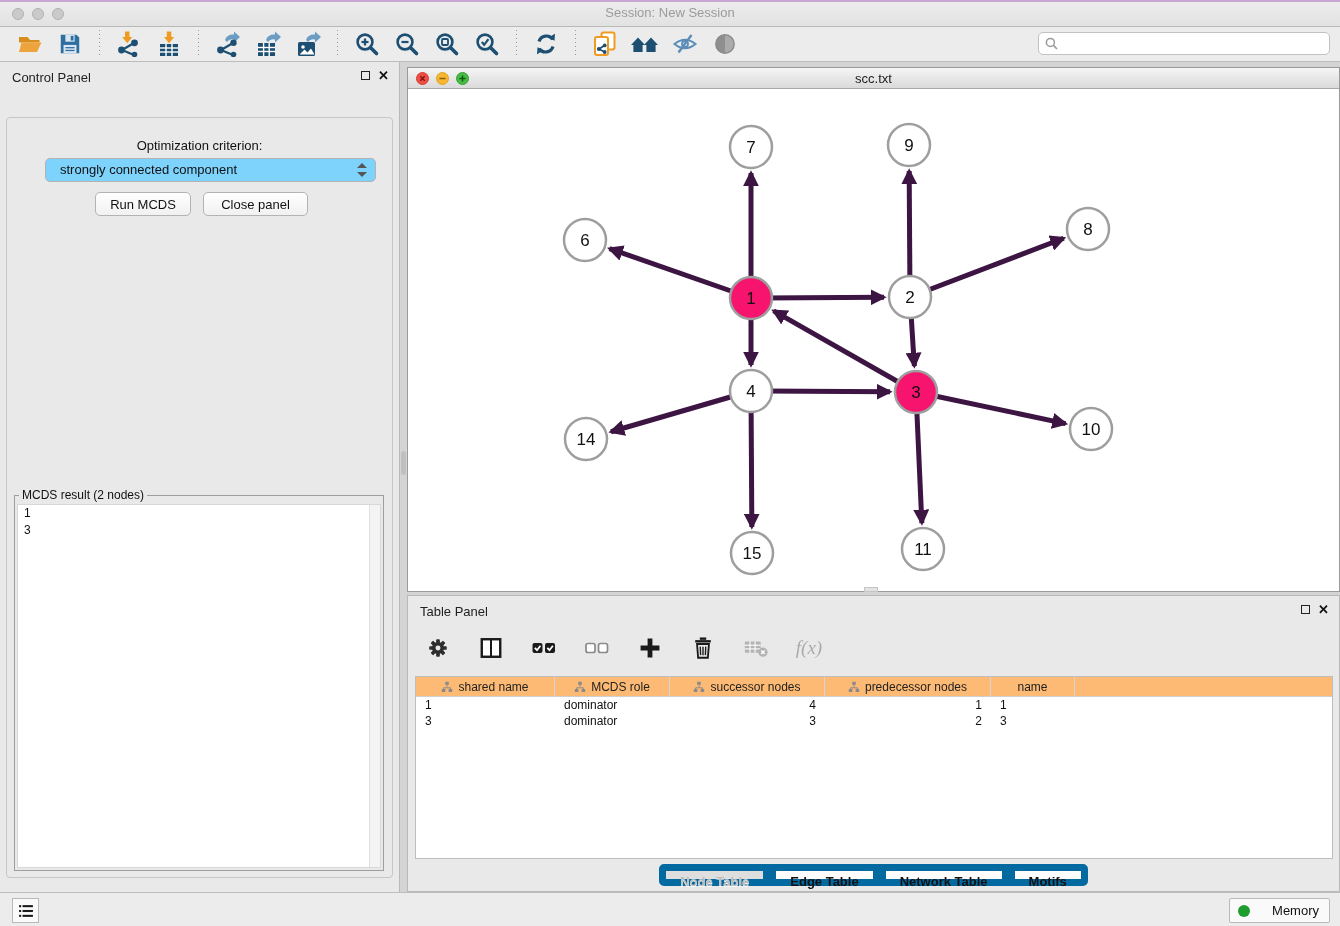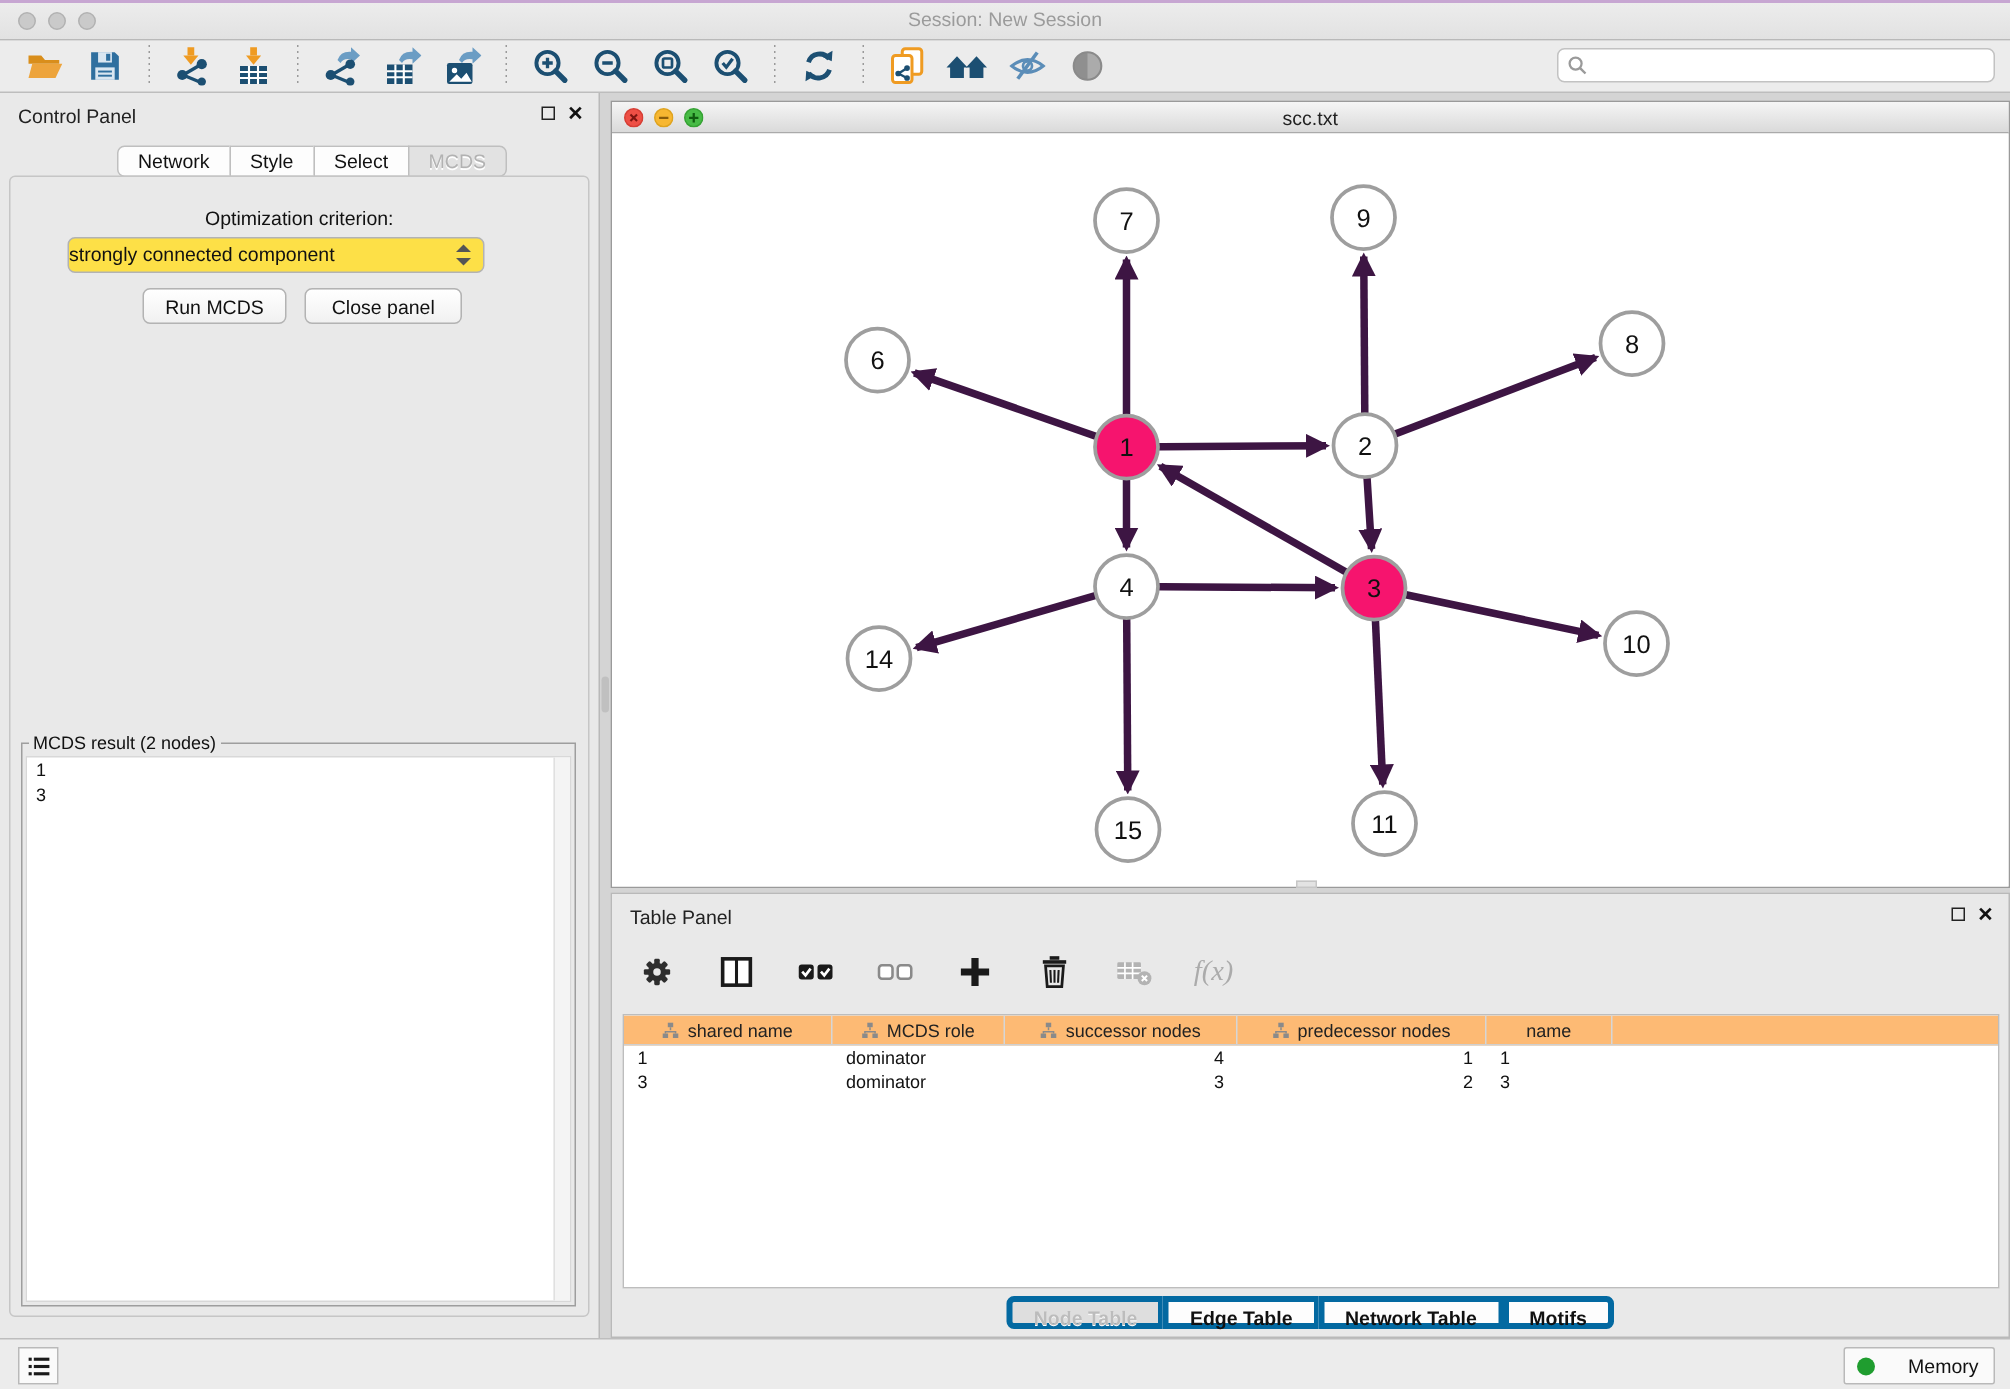--- a/index.html
+++ b/index.html
@@ -42,23 +42,23 @@
   .close-ic{font-size:13px;font-weight:bold;color:#111;line-height:11px;}
   .ctabs{position:absolute;left:78px;top:35px;display:flex;}
   .ctab{height:21px;padding:0 13px;font-size:13px;line-height:20px;background:#fdfdfd;
     border:1px solid #bfbfbf;margin-left:-1px;color:#111;}
   .ctab:first-child{border-radius:5px 0 0 5px;margin-left:0;}
   .ctab:last-child{border-radius:0 5px 5px 0;}
   .ctab.sel{background:#e2e2e2;color:#b2b2b2;text-shadow:0 1px 0 #fff;}
   .cp-box{position:absolute;left:6px;right:6px;top:55px;bottom:14px;
     border:1px solid #c6c6c6;border-radius:4px;background:#e9e9e9;}
   .opt-label{position:absolute;left:0;right:0;top:20px;text-align:center;font-size:13px;color:#111;}
-  .dropdown{position:absolute;left:38px;top:40px;width:278px;height:24px;background:#fde047;
+  .dropdown{position:absolute;left:38px;top:40px;width:331px;height:24px;background:#7dd3fc;
     border:1px solid #b3b3b3;border-radius:5px;font-size:13px;line-height:22px;
-    color:#111;}
+    padding-left:14px;color:#111;}
   .dropdown .stepper{position:absolute;right:8px;top:3px;width:10px;height:16px;}
   .dropdown .stepper i{position:absolute;left:0;width:0;height:0;border-left:5px solid transparent;
     border-right:5px solid transparent;}
   .dropdown .stepper i.up{top:1px;border-bottom:5px solid #555;}
   .dropdown .stepper i.dn{bottom:1px;border-top:5px solid #555;}
   .cp-btn{position:absolute;top:74px;height:24px;background:linear-gradient(#ffffff,#f1f1f1);
     border:1px solid #b3b3b3;border-radius:5px;font-size:13px;color:#111;
     font-family:"Liberation Sans",sans-serif;}
   #run-btn{left:88px;width:96px;}
   #closep-btn{left:196px;width:105px;}
@@ -96,21 +96,21 @@
   .thead{display:flex;height:20px;background:#fdba74;border-bottom:1px solid #cfcfcf;}
   .th{display:flex;align-items:center;justify-content:center;gap:5px;font-size:12px;color:#222;
     border-right:1px solid #d6d6d6;height:100%;}
   .th svg{flex:0 0 auto;}
   .c0{width:139px;} .c1{width:115px;} .c2{width:155px;} .c3{width:166px;} .c4{width:84px;}
   .trow{display:flex;height:16px;font-size:12px;color:#111;}
   .td{padding:0 9px;line-height:16px;white-space:nowrap;}
   .td.r{text-align:right;}
   .tp-tabs{position:absolute;left:0;right:0;top:268px;display:flex;justify-content:center;}
   .tp-tab{height:22px;padding:0 14px;font-size:13px;font-weight:bold;line-height:21px;
-    background:#fdfdfd;border:4px solid #0369a1;margin-left:-1px;color:#111;}
+    background:#fdfdfd;border:7px solid #0369a1;margin-left:-1px;color:#111;}
   .tp-tab:first-child{border-radius:5px 0 0 5px;margin-left:0;}
   .tp-tab:last-child{border-radius:0 5px 5px 0;}
   .tp-tab.sel{background:#dedede;color:#bcbcbc;text-shadow:0 1px 0 #fff;}
   .fx{font-family:"Liberation Serif",serif;font-style:italic;font-size:19px;color:#ababab;}
 
   
   #statusbar{position:absolute;left:0;top:892px;width:1340px;height:34px;background:#ececec;
     border-top:1px solid #bdbdbd;}
   #list-btn{position:absolute;left:12px;top:5px;width:27px;height:25px;background:#fafafa;
     border:1px solid #b9b9b9;display:flex;align-items:center;justify-content:center;}
@@ -301,26 +301,20 @@
 
   <div id="desktop">
 
     <div id="control-panel">
       <div class="panel-head">
         <span class="ptitle">Control Panel</span>
         <span class="picons">
           <span class="float-ic"></span>
           <span class="close-ic">✕</span>
         </span>
-      </div>
-      <div class="ctabs">
-        <span class="ctab">Network</span>
-        <span class="ctab">Style</span>
-        <span class="ctab">Select</span>
-        <span class="ctab sel">MCDS</span>
       </div>
       <div class="cp-box">
         <div class="opt-label">Optimization criterion:</div>
         <div class="dropdown">
           <span>strongly connected component</span>
           <span class="stepper">
               <i class="up"></i>
               <i class="dn"></i>
             </span>
         </div>

